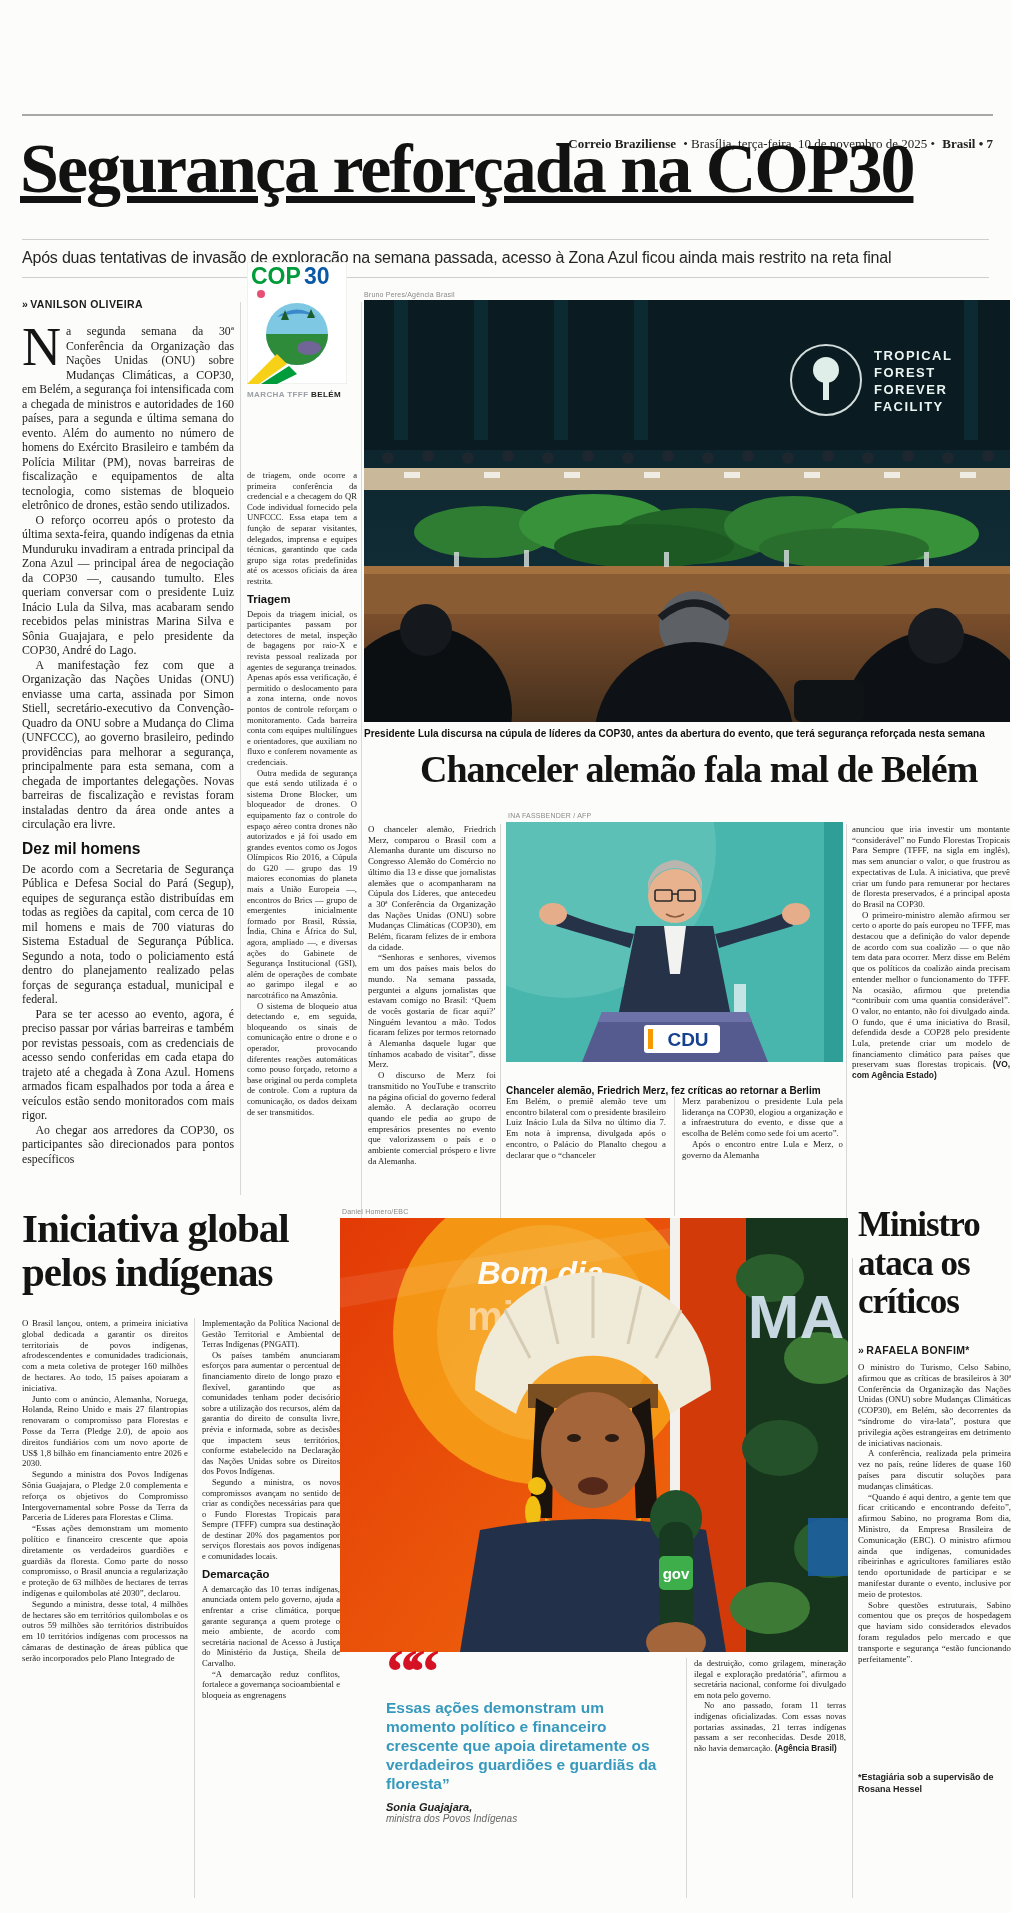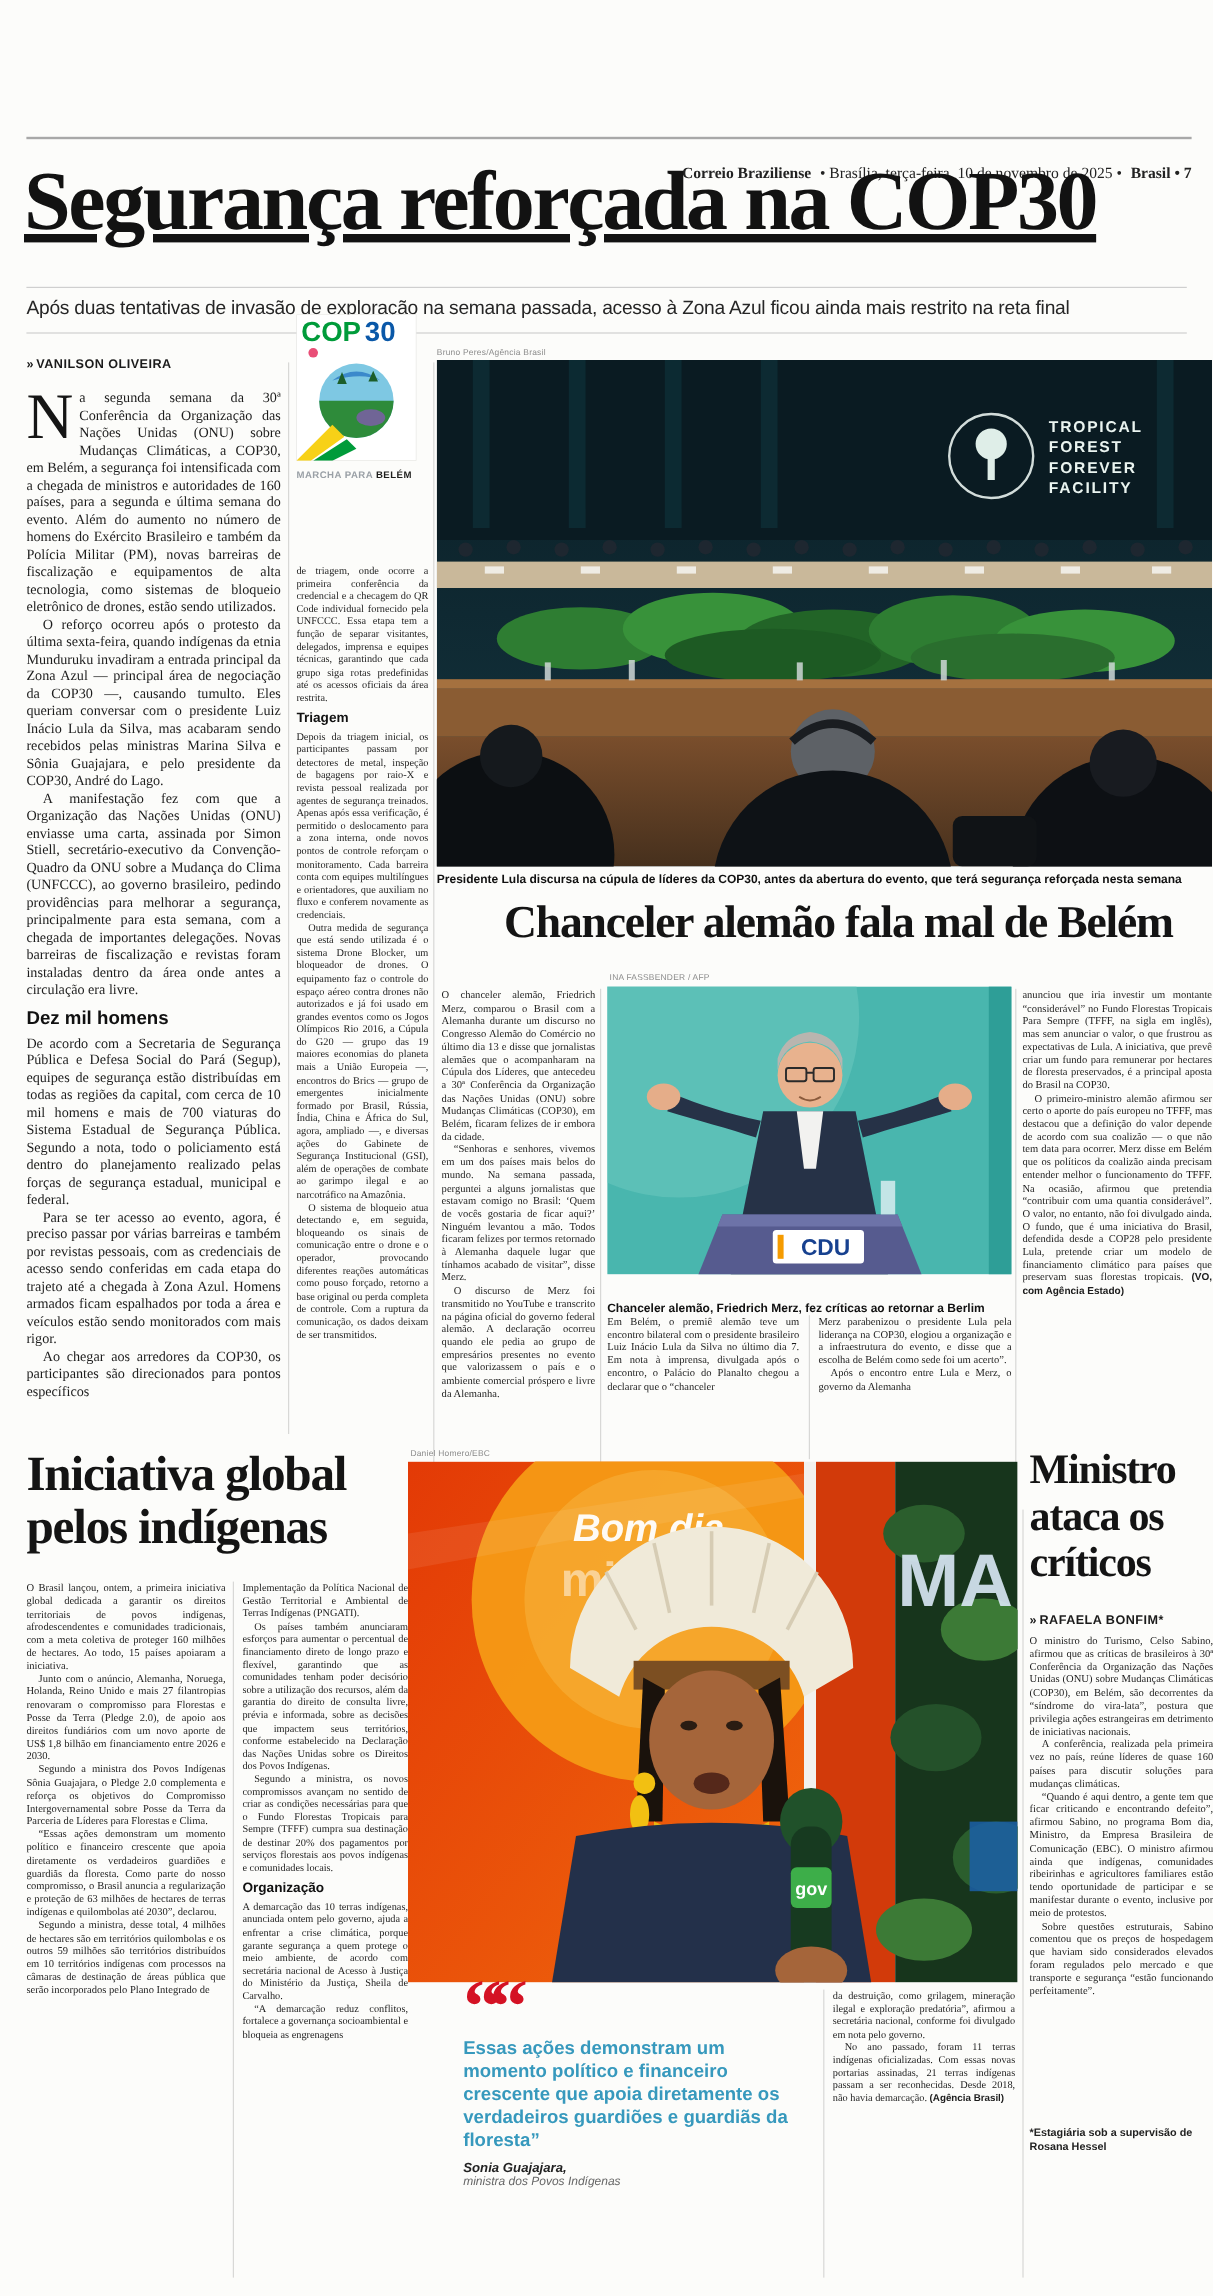--- a/index.html
+++ b/index.html
@@ -88,21 +88,21 @@
       <text x="57" y="22" font-family="Liberation Sans,sans-serif" font-size="23" font-weight="bold" fill="#0a58a8">30</text>
       <circle cx="50" cy="72" r="31" fill="#7ec8e3"></circle>
       <path d="M19,72 A31,31 0 0 0 81,72 Z" fill="#2e8b3a"></path>
       <path d="M30,55 Q50,40 70,55 Q55,48 30,55 Z" fill="#2a79c4" opacity=".8"></path>
       <path d="M34,58 l4,-10 l4,10 Z M60,56 l4,-9 l4,9 Z" fill="#1c5e2a"></path>
       <ellipse cx="62" cy="86" rx="12" ry="7" fill="#7b5ea7" opacity=".85"></ellipse>
       <path d="M0,122 L30,92 L40,102 L12,122 Z" fill="#f7d117"></path>
       <path d="M14,122 L42,104 L50,112 L30,122 Z" fill="#009b3a"></path>
       <circle cx="14" cy="32" r="4" fill="#e94e77"></circle>
     </svg>
-    <div class="logo-caption"><span>MARCHA PARA </span><b>BELÉM</b></div>
+    <div class="logo-caption"><span>MARCHA TFFF </span><b>BELÉM</b></div>
   </div>
 
   <section class="col" style="left:247px;top:470px;width:110px;height:728px;font-size:8.6px;line-height:10.6px;">
     <p class="first">de triagem, onde ocorre a primeira conferência da credencial e a checagem do QR Code individual fornecido pela UNFCCC. Essa etapa tem a função de separar visitantes, delegados, imprensa e equipes técnicas, garantindo que cada grupo siga rotas predefinidas até os acessos oficiais da área restrita.</p>
     <h3 class="subhead">Triagem</h3>
     <p class="first">Depois da triagem inicial, os participantes passam por detectores de metal, inspeção de bagagens por raio-X e revista pessoal realizada por agentes de segurança treinados. Apenas após essa verificação, é permitido o deslocamento para a zona interna, onde novos pontos de controle reforçam o monitoramento. Cada barreira conta com equipes multilíngues e orientadores, que auxiliam no fluxo e conferem novamente as credenciais.</p>
     <p>Outra medida de segurança que está sendo utilizada é o sistema Drone Blocker, um bloqueador de drones. O equipamento faz o controle do espaço aéreo contra drones não autorizados e já foi usado em grandes eventos como os Jogos Olímpicos Rio 2016, a Cúpula do G20 — grupo das 19 maiores economias do planeta mais a União Europeia —, encontros do Brics — grupo de emergentes inicialmente formado por Brasil, Rússia, Índia, China e África do Sul, agora, ampliado —, e diversas ações do Gabinete de Segurança Institucional (GSI), além de operações de combate ao garimpo ilegal e ao narcotráfico na Amazônia.</p>
     <p>O sistema de bloqueio atua detectando e, em seguida, bloqueando os sinais de comunicação entre o drone e o operador, provocando diferentes reações automáticas como pouso forçado, retorno a base original ou perda completa de controle. Com a ruptura da comunicação, os dados deixam de ser transmitidos.</p>
   </section>
 
@@ -265,21 +265,21 @@
     <p>“Essas ações demonstram um momento político e financeiro crescente que apoia diretamente os verdadeiros guardiões e guardiãs da floresta. Como parte do nosso compromisso, o Brasil anuncia a regularização e proteção de 63 milhões de hectares de terras indígenas e quilombolas até 2030”, declarou.</p>
     <p>Segundo a ministra, desse total, 4 milhões de hectares são em territórios quilombolas e os outros 59 milhões são territórios distribuídos em 10 territórios indígenas com processos na câmaras de destinação de áreas pública que serão incorporados pelo Plano Integrado de</p>
   </section>
 
   <div class="vrule" style="left:194px;top:1318px;height:580px;"></div>
 
   <section class="col" style="left:202px;top:1318px;width:138px;height:580px;font-size:8.6px;line-height:10.6px;">
     <p class="first">Implementação da Política Nacional de Gestão Territorial e Ambiental de Terras Indígenas (PNGATI).</p>
     <p>Os países também anunciaram esforços para aumentar o percentual de financiamento direto de longo prazo e flexível, garantindo que as comunidades tenham poder decisório sobre a utilização dos recursos, além da garantia do direito de consulta livre, prévia e informada, sobre as decisões que impactem seus territórios, conforme estabelecido na Declaração das Nações Unidas sobre os Direitos dos Povos Indígenas.</p>
     <p>Segundo a ministra, os novos compromissos avançam no sentido de criar as condições necessárias para que o Fundo Florestas Tropicais para Sempre (TFFF) cumpra sua destinação de destinar 20% dos pagamentos por serviços florestais aos povos indígenas e comunidades locais.</p>
-    <h3 class="subhead">Organização</h3>
+    <h3 class="subhead">Demarcação</h3>
     <p class="first">A demarcação das 10 terras indígenas, anunciada ontem pelo governo, ajuda a enfrentar a crise climática, porque garante segurança a quem protege o meio ambiente, de acordo com secretária nacional de Acesso à Justiça do Ministério da Justiça, Sheila de Carvalho.</p>
     <p>“A demarcação reduz conflitos, fortalece a governança socioambiental e bloqueia as engrenagens</p>
   </section>
 
   <div class="credit abs" style="left:342px;top:1208px;">Daniel Homero/EBC</div>
   <svg class="abs" style="left:340px;top:1218px;" width="508" height="434" viewBox="0 0 508 434">
     <defs>
       <linearGradient id="org" x1="0" y1="0" x2="1" y2="1">
         <stop offset="0" stop-color="#e33a06"></stop>
           <stop offset="1" stop-color="#f0680d"></stop>

